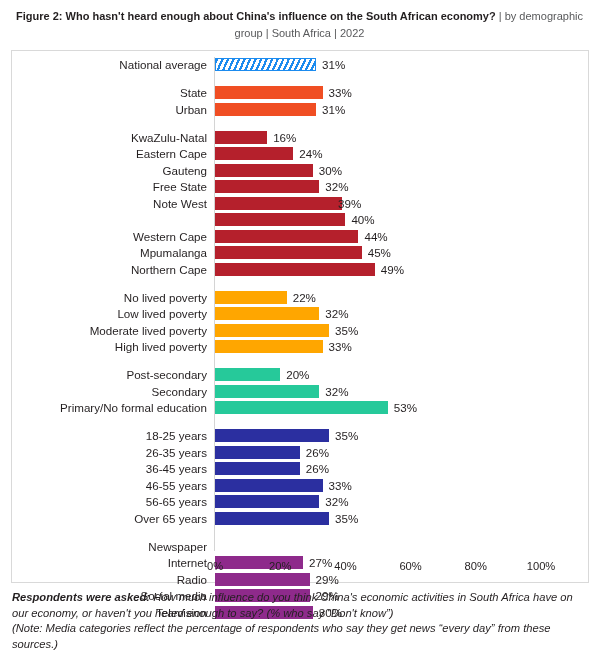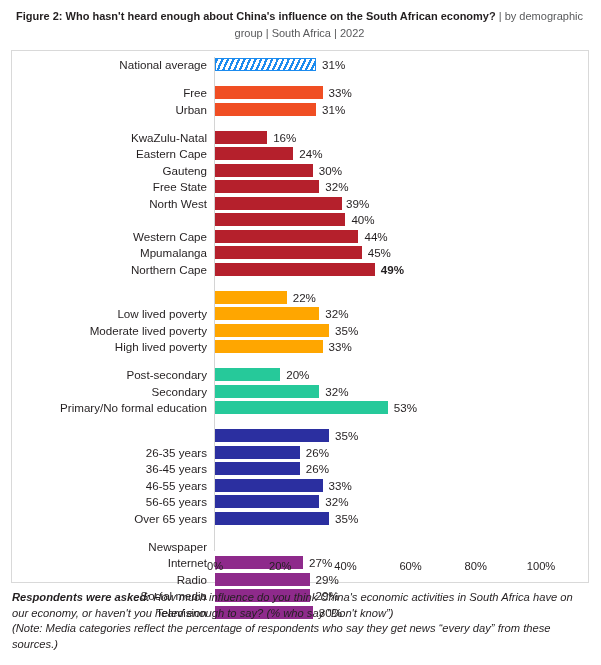--- a/index.html
+++ b/index.html
@@ -174,21 +174,21 @@
     <div class="axis-line"></div>
     <div class="rows" id="rows">
         <div class="row">
           <div class="row-label">National average</div>
           <div class="bar-wrap">
             <div class="bar hatched" style="width: 101.06px;"></div>
             <div class="bar-value" style="left: 107.06px;">31%</div>
           </div>
         </div>
         <div class="row gap">
-          <div class="row-label">Free</div>
+          <div class="row-label">State</div>
           <div class="bar-wrap">
             <div class="bar" style="width: 107.58px; background: rgb(240, 78, 35);"></div>
             <div class="bar-value" style="left: 113.58px;">33%</div>
           </div>
         </div>
         <div class="row">
           <div class="row-label">Urban</div>
           <div class="bar-wrap">
             <div class="bar" style="width: 101.06px; background: rgb(240, 78, 35);"></div>
             <div class="bar-value" style="left: 107.06px;">31%</div>
@@ -216,24 +216,24 @@
           </div>
         </div>
         <div class="row">
           <div class="row-label">Free State</div>
           <div class="bar-wrap">
             <div class="bar" style="width: 104.32px; background: rgb(181, 32, 44);"></div>
             <div class="bar-value" style="left: 110.32px;">32%</div>
           </div>
         </div>
         <div class="row">
-          <div class="row-label">North West</div>
+          <div class="row-label">Note West</div>
           <div class="bar-wrap">
             <div class="bar" style="width: 127.14px; background: rgb(181, 32, 44);"></div>
-            <div class="bar-value" style="left: 131px;">39%</div>
+            <div class="bar-value" style="left: 123px;">39%</div>
           </div>
         </div>
         <div class="row">
           <div class="bar-wrap">
             <div class="bar" style="width: 130.4px; background: rgb(181, 32, 44);"></div>
             <div class="bar-value" style="left: 136.4px;">40%</div>
           </div>
         </div>
         <div class="row">
           <div class="row-label">Western Cape</div>
@@ -246,24 +246,25 @@
           <div class="row-label">Mpumalanga</div>
           <div class="bar-wrap">
             <div class="bar" style="width: 146.7px; background: rgb(181, 32, 44);"></div>
             <div class="bar-value" style="left: 152.7px;">45%</div>
           </div>
         </div>
         <div class="row">
           <div class="row-label">Northern Cape</div>
           <div class="bar-wrap">
             <div class="bar" style="width: 159.74px; background: rgb(181, 32, 44);"></div>
-            <div class="bar-value" style="left: 165.74px; font-weight: bold;">49%</div>
-          </div>
-        </div>
-        <div class="row gap">
+            <div class="bar-value" style="left: 165.74px;">49%</div>
+          </div>
+        </div>
+        <div class="row gap">
+          <div class="row-label">No lived poverty</div>
           <div class="bar-wrap">
             <div class="bar" style="width: 71.72px; background: rgb(255, 166, 0);"></div>
             <div class="bar-value" style="left: 77.72px;">22%</div>
           </div>
         </div>
         <div class="row">
           <div class="row-label">Low lived poverty</div>
           <div class="bar-wrap">
             <div class="bar" style="width: 104.32px; background: rgb(255, 166, 0);"></div>
             <div class="bar-value" style="left: 110.32px;">32%</div>
@@ -298,20 +299,21 @@
           </div>
         </div>
         <div class="row">
           <div class="row-label">Primary/No formal education</div>
           <div class="bar-wrap">
             <div class="bar" style="width: 172.78px; background: rgb(38, 201, 154);"></div>
             <div class="bar-value" style="left: 178.78px;">53%</div>
           </div>
         </div>
         <div class="row gap">
+          <div class="row-label">18-25 years</div>
           <div class="bar-wrap">
             <div class="bar" style="width: 114.1px; background: rgb(43, 47, 160);"></div>
             <div class="bar-value" style="left: 120.1px;">35%</div>
           </div>
         </div>
         <div class="row">
           <div class="row-label">26-35 years</div>
           <div class="bar-wrap">
             <div class="bar" style="width: 84.76px; background: rgb(43, 47, 160);"></div>
             <div class="bar-value" style="left: 90.76px;">26%</div>

